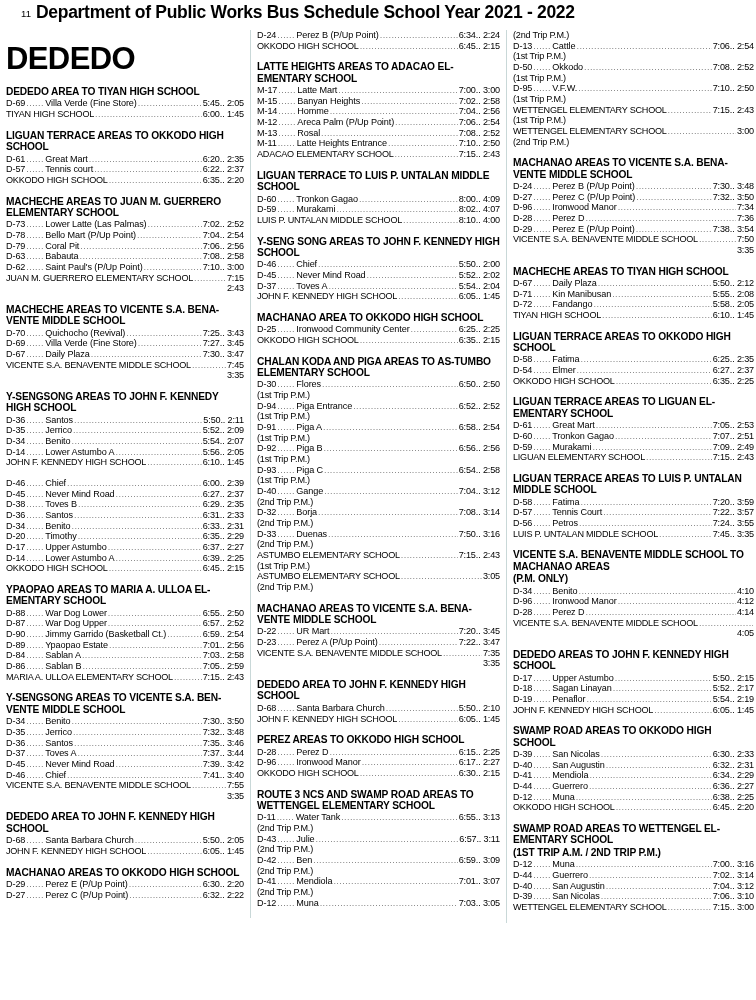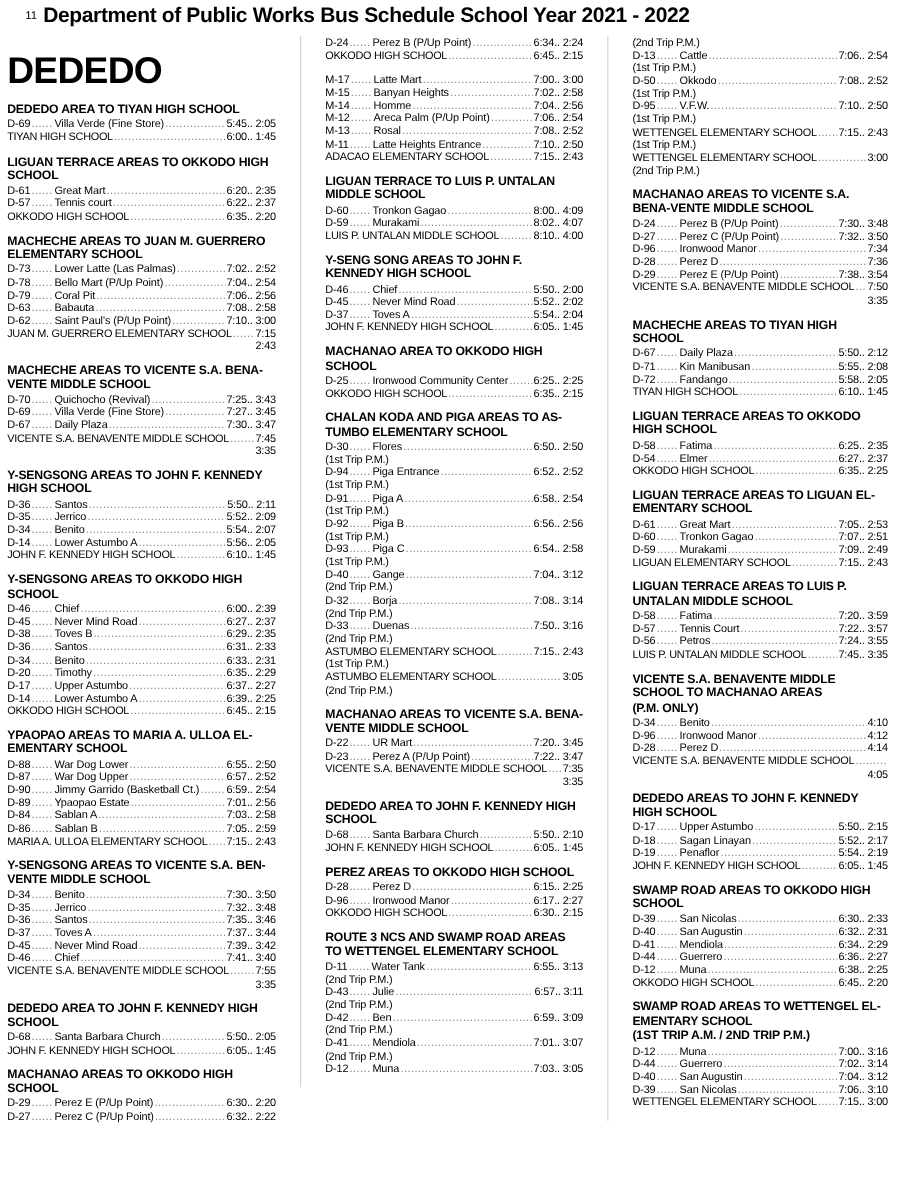--- a/index.html
+++ b/index.html
@@ -50,21 +50,21 @@
   
   .columns {
     display: flex;
     align-items: flex-start;
     padding: 0 4px 0 4px;
     height: 966px;
     box-sizing: border-box;
   }
   .col {
     box-sizing: border-box;
-    padding: 0 20px;
+    padding: 0 6px;
     font-size: 9.1px;
     line-height: 10.65px;
   }
   .col-1 { width: 246px; padding-left: 2px; }
   .col-2 { width: 256px; border-left: 1px solid #c9d8d8; }
   .col-3 { width: 254px; border-left: 1px solid #c9d8d8; }
 
   
   .district {
     font-size: 31px;
@@ -305,21 +305,20 @@
             <span class="stop-times">5:56.. 2:05</span>
           </div>
           <div class="stop terminus">
             <span class="stop-code"></span>
             <span class="stop-name">JOHN F. KENNEDY HIGH SCHOOL</span>
             <span class="stop-fill">................................................................................................................................................................................................................................................................................................................................................................................................................</span>
             <span class="stop-times">6:10.. 1:45</span>
           </div>
         </div>
         <div class="route">
-          <div class="route-title">Y-SENGSONG AREAS TO OKKODO HIGH SCHOOL</div>
           <div class="stop">
             <span class="stop-code">D-46</span>
             <span class="stop-dots-a">................................................................................................................................................................................................................................................................................................................................................................................................................</span>
             <span class="stop-name">Chief</span>
             <span class="stop-fill">................................................................................................................................................................................................................................................................................................................................................................................................................</span>
             <span class="stop-times">6:00.. 2:39</span>
           </div>
           <div class="stop">
             <span class="stop-code">D-45</span>
             <span class="stop-dots-a">................................................................................................................................................................................................................................................................................................................................................................................................................</span>
@@ -523,20 +522,21 @@
             <span class="stop-times">6:34.. 2:24</span>
           </div>
           <div class="stop terminus">
             <span class="stop-code"></span>
             <span class="stop-name">OKKODO HIGH SCHOOL</span>
             <span class="stop-fill">................................................................................................................................................................................................................................................................................................................................................................................................................</span>
             <span class="stop-times">6:45.. 2:15</span>
           </div>
         </div>
         <div class="route">
+          <div class="route-title">LATTE HEIGHTS  AREAS TO ADACAO EL-EMENTARY SCHOOL</div>
           <div class="stop">
             <span class="stop-code">M-17</span>
             <span class="stop-dots-a">................................................................................................................................................................................................................................................................................................................................................................................................................</span>
             <span class="stop-name">Latte Mart</span>
             <span class="stop-fill">................................................................................................................................................................................................................................................................................................................................................................................................................</span>
             <span class="stop-times">7:00.. 3:00</span>
           </div>
           <div class="stop">
             <span class="stop-code">M-15</span>
             <span class="stop-dots-a">................................................................................................................................................................................................................................................................................................................................................................................................................</span>

